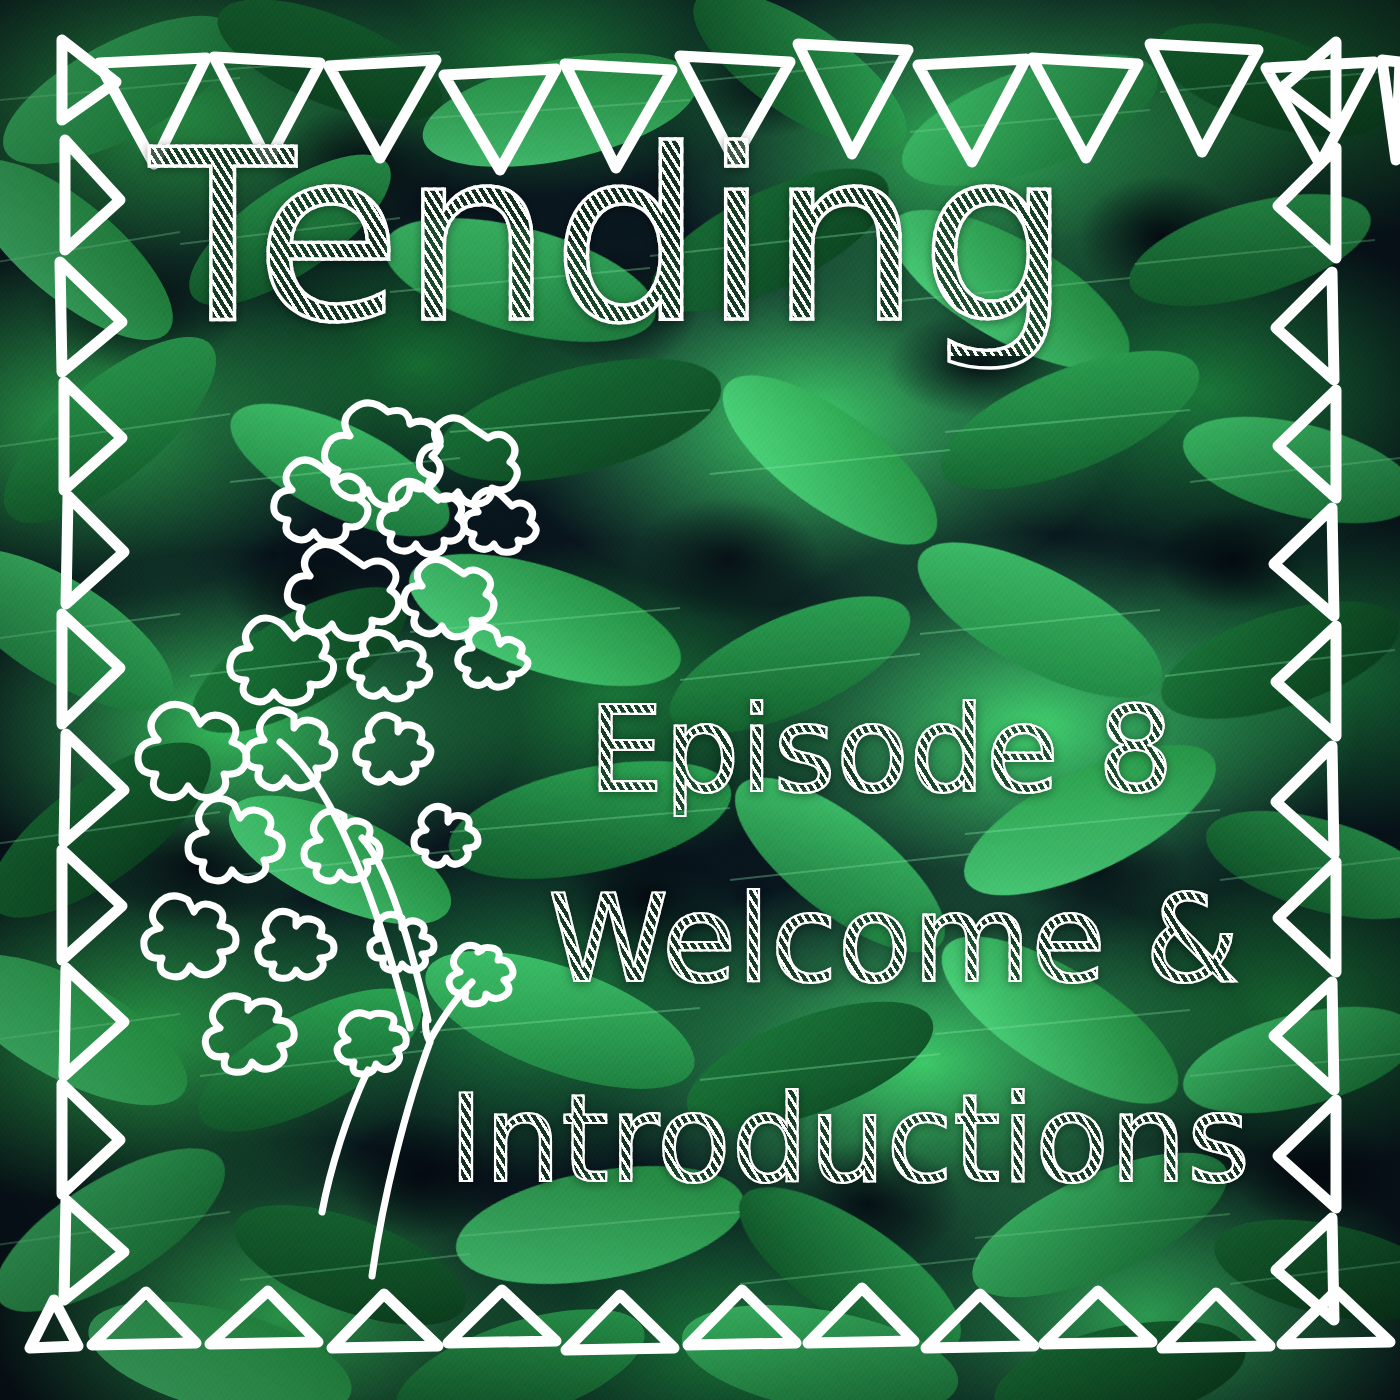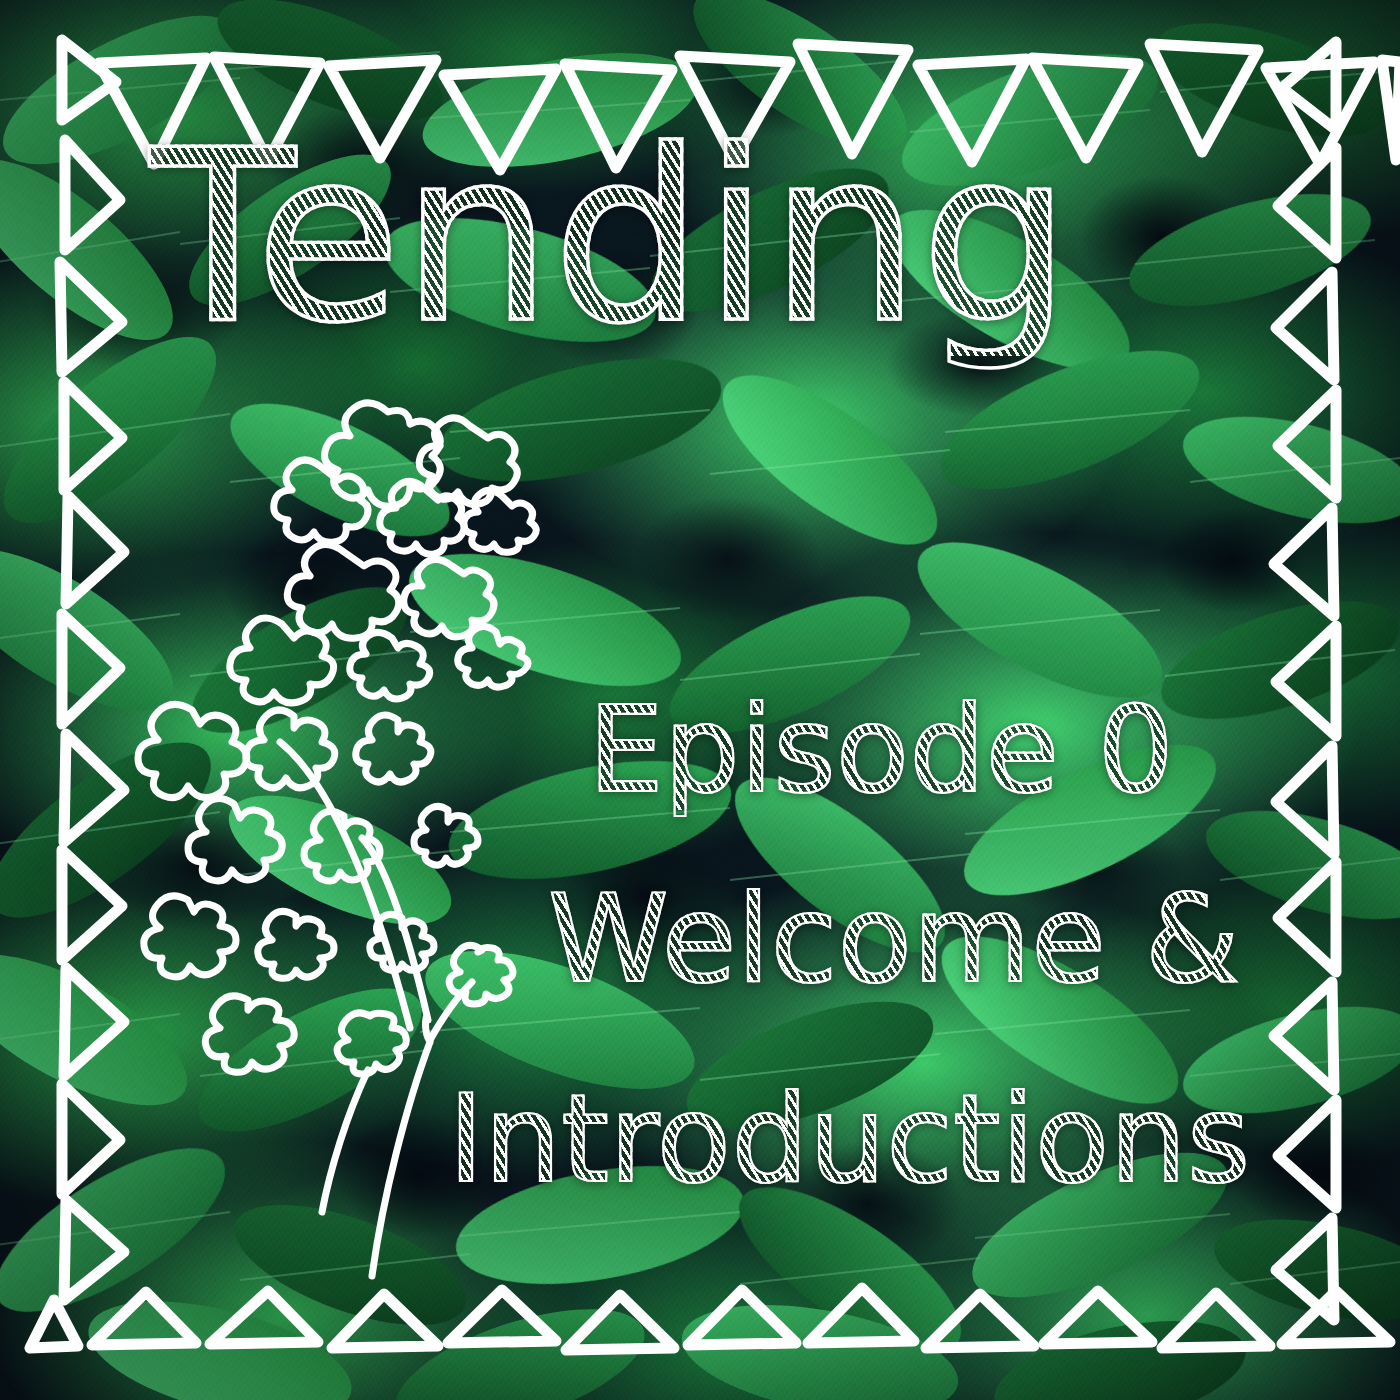--- a/index.html
+++ b/index.html
@@ -351,18 +351,18 @@
           <path d="M1336 1100 L1336 1208 L1278 1156 Z"></path>
           <path d="M1332 1218 L1334 1320 L1276 1270 Z"></path>
           <path d="M1336 42 L1336 130 L1282 88 Z"></path>
         </g>
       </g>
     </svg>
   </div>
 
   <div class="titles">
     <div class="sketch t-tending">Tending</div>
-    <div class="sketch t-episode">Episode 0</div>
+    <div class="sketch t-episode">Episode 8</div>
     <div class="sketch t-intro">Introductions</div>
     <div class="sketch t-welcome">Welcome &amp;</div>
   </div>
 
 </div>
 
 </body></html>

